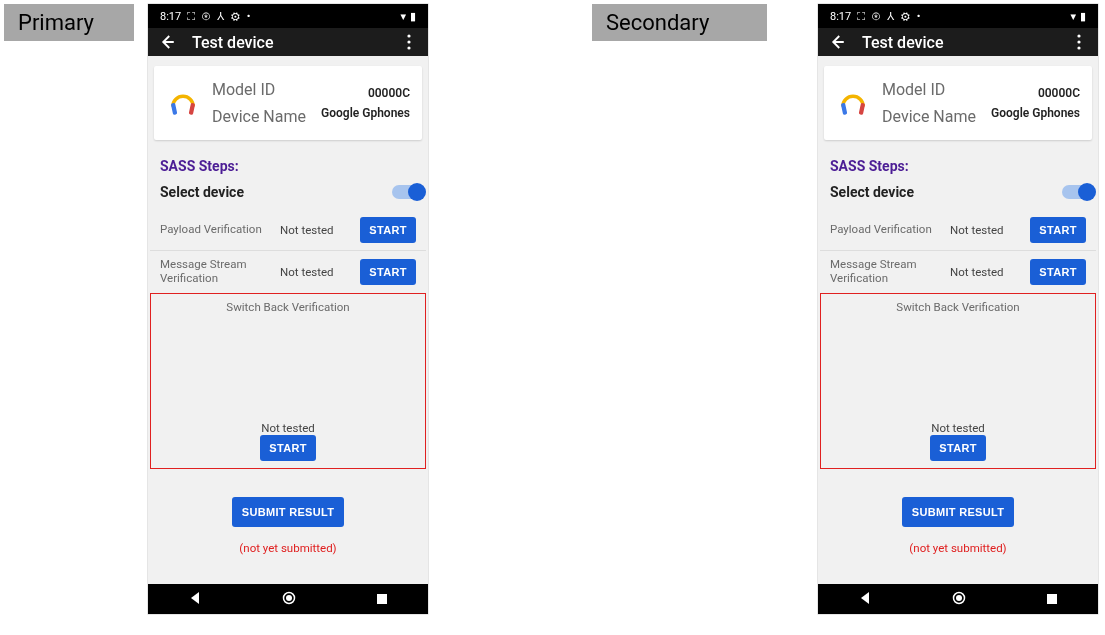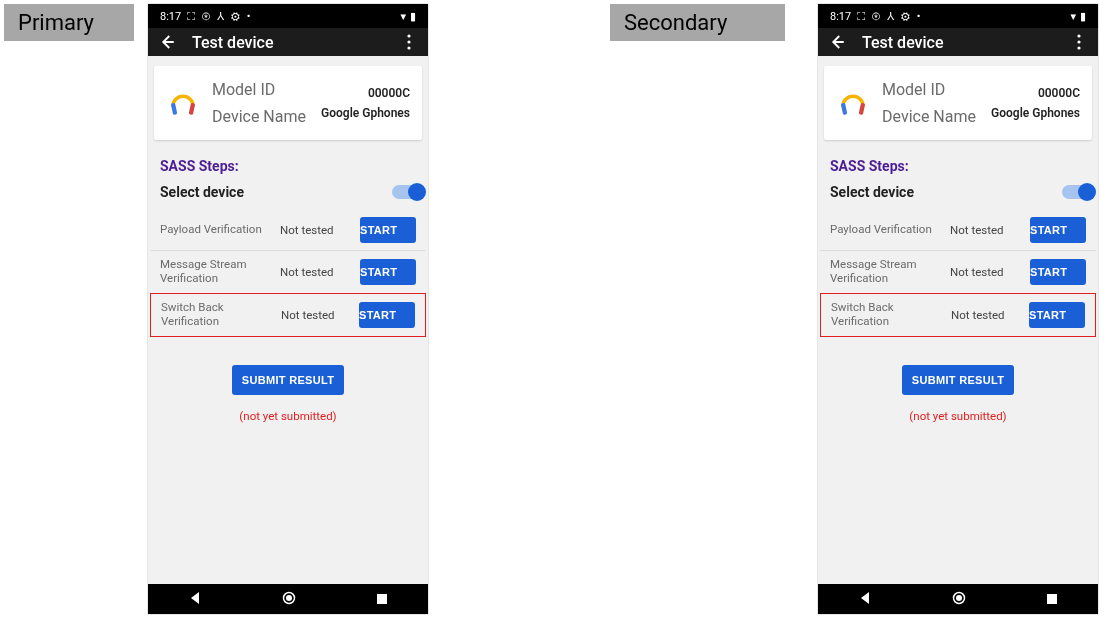--- a/index.html
+++ b/index.html
@@ -13,21 +13,21 @@
   .label-tag {
     position: absolute;
     background: #a7a7a7;
     color: #000000;
     font-size: 22px;
     font-weight: 400;
     padding: 6px 14px;
     top: 4px;
   }
   .label-tag.primary { left: 4px; width: 130px;}
-  .label-tag.secondary { left: 610px; width: 175px;}
+  .label-tag.secondary { left: 592px; width: 175px;}
   .phone {
     position: absolute;
     width: 280px;
     height: 610px;
     top: 4px;
     background: #f1f1f1;
     box-shadow: 0 0 0 0.5px #ccc;
   }
   .phone.p1 { left: 148px; }
   .phone.p2 { left: 818px; }
@@ -91,25 +91,26 @@
     align-items: center;
     padding: 7px 10px;
     border-top: 1px solid #ddd;
     font-size: 11.5px;
   }
   .test-row.first { border-top: none; }
   .test-row .tname { flex: 0 0 120px; color: #6b6b6b; line-height:1.2;}
   .test-row .tstatus { flex: 1; color: #444; }
   .btn-start {
     background: #1a5fd6; color:#fff; font-size:11px; font-weight:700;
-    padding: 7px 0; border:none; border-radius:3px; width: 56px; text-align:left;
+    padding: 7px 0; border:none; border-radius:3px; width: 56px; text-align:center;
     letter-spacing: 0.3px;
   }
   .highlight-box {
     border: 1.5px solid #e02020;
+    flex-direction: column;
   }
   .submit-row {
     display:flex; align-items:center; gap:14px; padding: 28px 10px; flex-direction: column;
   }
   .btn-submit {
     background:#1a5fd6; color:#fff; font-size:11px; font-weight:700;
     padding:9px 10px; border:none; border-radius:3px; letter-spacing:0.3px;
   }
   .not-submitted { color:#e02020; font-size:11.5px; }
   .navbar {

